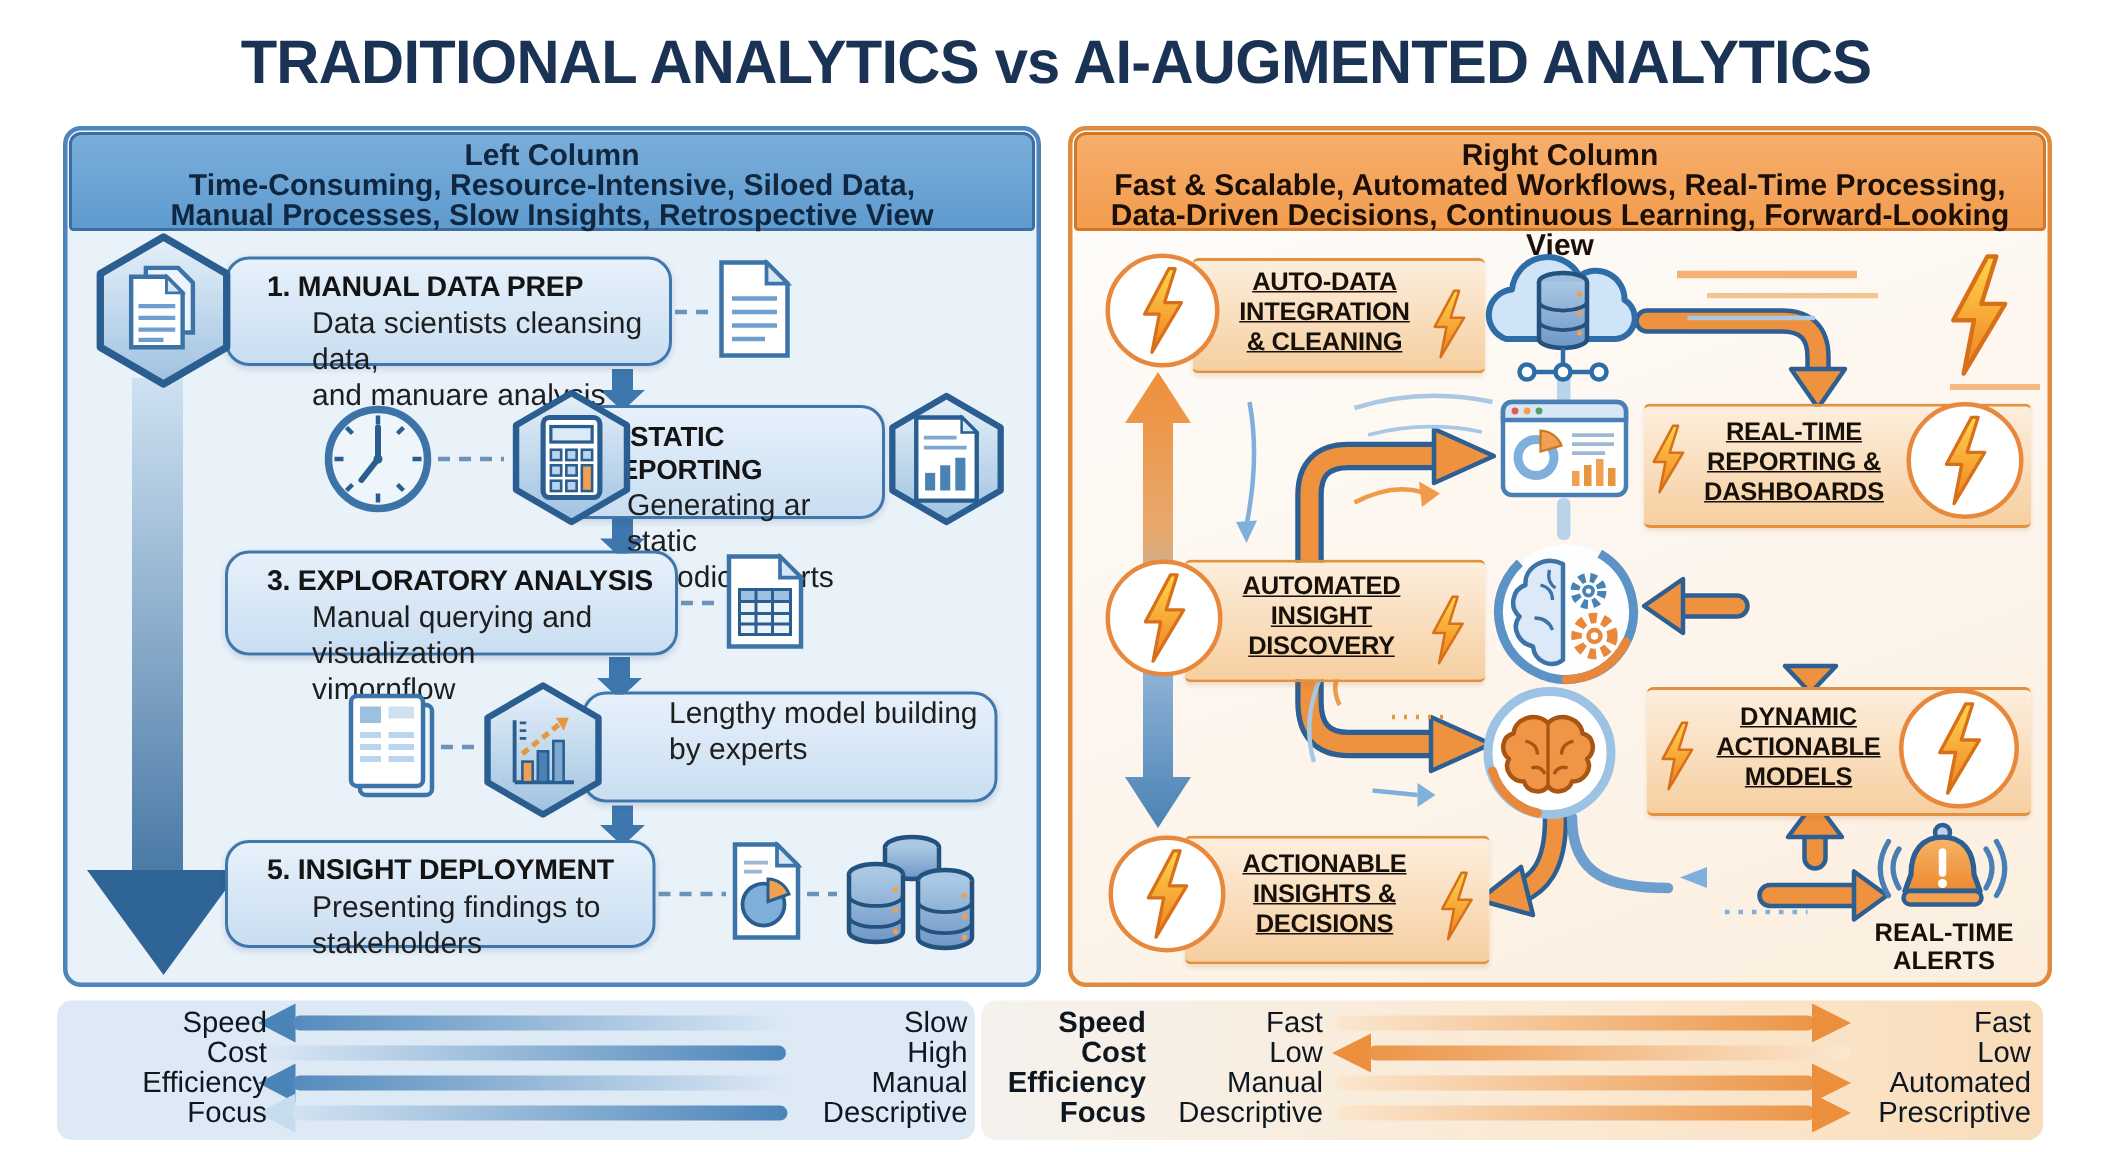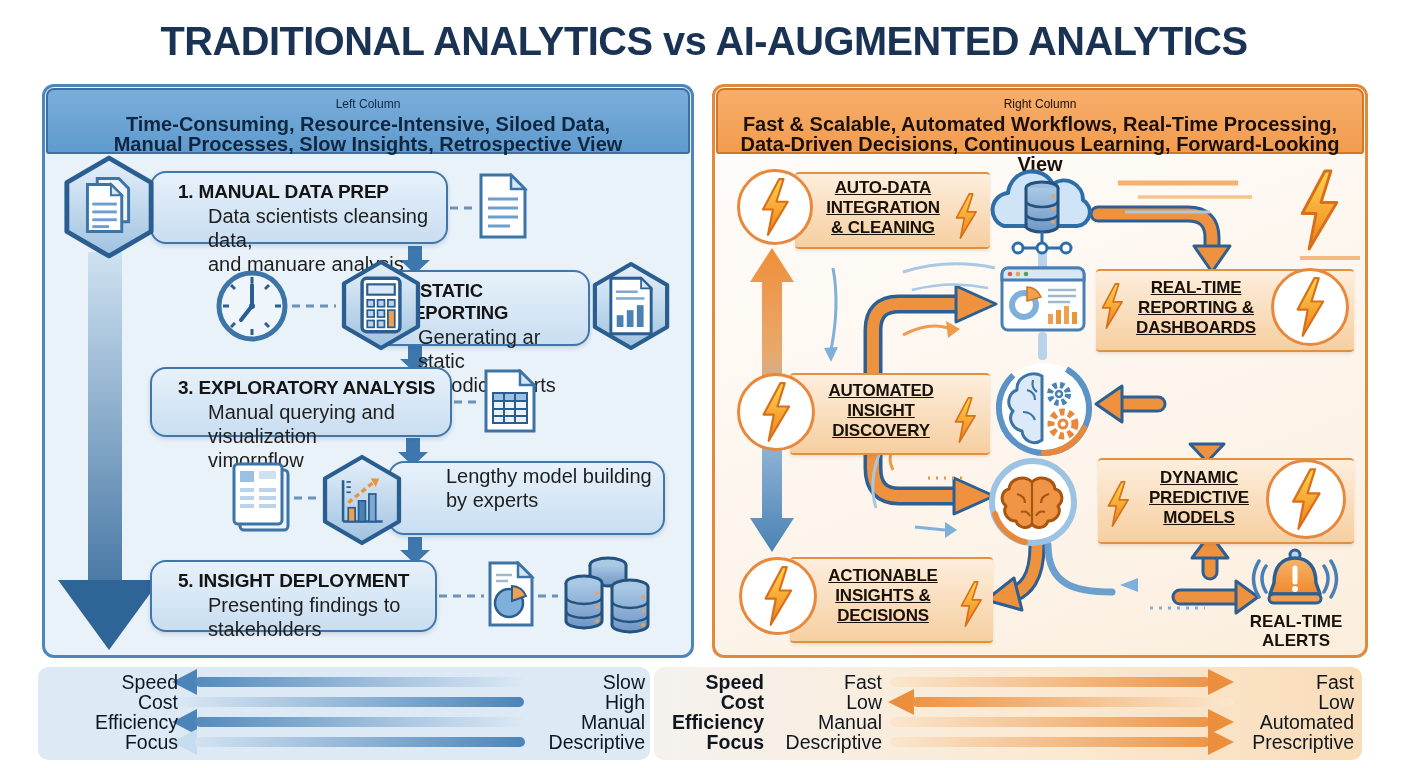--- a/index.html
+++ b/index.html
@@ -12,21 +12,21 @@
          color:#1a3354;letter-spacing:-.5px;transform:scaleX(.97);}
   .panel{border-radius:12px;box-sizing:border-box;}
   #left-panel{left:42px;top:84px;width:652px;height:574px;border:3.5px solid #4d86ba;background:#e9f1f9;}
   #right-panel{left:712px;top:84px;width:656px;height:574px;border:3.5px solid #df8a3c;
                background:linear-gradient(160deg,#fefdfb,#fdf5ec 60%,#fbeedd);}
   .hdr{box-sizing:border-box;text-align:center;border-radius:8px 8px 3px 3px;padding-top:4px;}
   #left-hdr{left:46px;top:88px;width:644px;height:66px;background:linear-gradient(180deg,#7aaeda,#5f9bcf);
             border:2px solid #3c6ea2;color:#0f2740;}
   #right-hdr{left:716px;top:88px;width:648px;height:66px;background:linear-gradient(180deg,#f7ae6b,#f29c4e);
              border:2px solid #d07828;color:#1c1006;}
-  .hdr-title{font-size:12px;font-weight:400;line-height:20px;}
+  .hdr-title{font-size:20px;font-weight:700;line-height:20px;}
   .hdr-sub{font-size:20px;font-weight:700;line-height:20px;}
   .stepbox{background:linear-gradient(180deg,#e7f1fb,#c9def1);border:2.5px solid #3f76ac;
            border-radius:16px;box-sizing:border-box;box-shadow:0 2px 4px rgba(40,80,120,.18);}
   .step-title{font-weight:800;font-size:19px;color:#141414;margin:8px 0 0 26px;letter-spacing:-.2px;}
   .step-desc{font-size:20px;color:#1e1e1e;line-height:1.2;margin:1px 0 0 56px;}
   .banner{background:linear-gradient(180deg,#fdeedd,#f6cfa0);border-top:2.5px solid #e2913f;
           border-bottom:2.5px solid #e2913f;border-radius:4px;box-shadow:0 2px 3px rgba(160,90,20,.15);}
   .banner-label{font-weight:800;font-size:17px;line-height:1.18;text-align:center;color:#17110a;letter-spacing:-.2px;text-decoration:underline;}
   .circle-bolt{background:#fff;border:3.5px solid #e8883c;border-radius:50%;box-sizing:border-box;
                display:flex;align-items:center;justify-content:center;}
@@ -421,21 +421,21 @@
   <div class="abs banner-label pre z3" style="left:812px;top:178px;width:142px">AUTO-DATA
 INTEGRATION
 &amp; CLEANING</div>
   <div class="abs banner-label pre z3" style="left:1122px;top:278px;width:148px">REAL-TIME
 REPORTING &amp;
 DASHBOARDS</div>
   <div class="abs banner-label pre z3" style="left:812px;top:381px;width:138px">AUTOMATED
 INSIGHT
 DISCOVERY</div>
   <div class="abs banner-label pre z3" style="left:1130px;top:468px;width:138px">DYNAMIC
-PREDICTIVE
+ACTIONABLE
 MODELS</div>
   <div class="abs banner-label pre z3" style="left:812px;top:566px;width:142px">ACTIONABLE
 INSIGHTS &amp;
 DECISIONS</div>
 
   <div class="abs circle-bolt z3" style="left:737px;top:169px;width:76px;height:76px">
     <svg width="38" height="60" viewBox="0 0 100 170">
         <polygon points="62,6 16,92 44,92 30,164 86,70 54,70 74,6" fill="url(#boltg)" stroke="#d8701a" stroke-width="6" stroke-linejoin="round"></polygon>
       </svg>
   </div>

